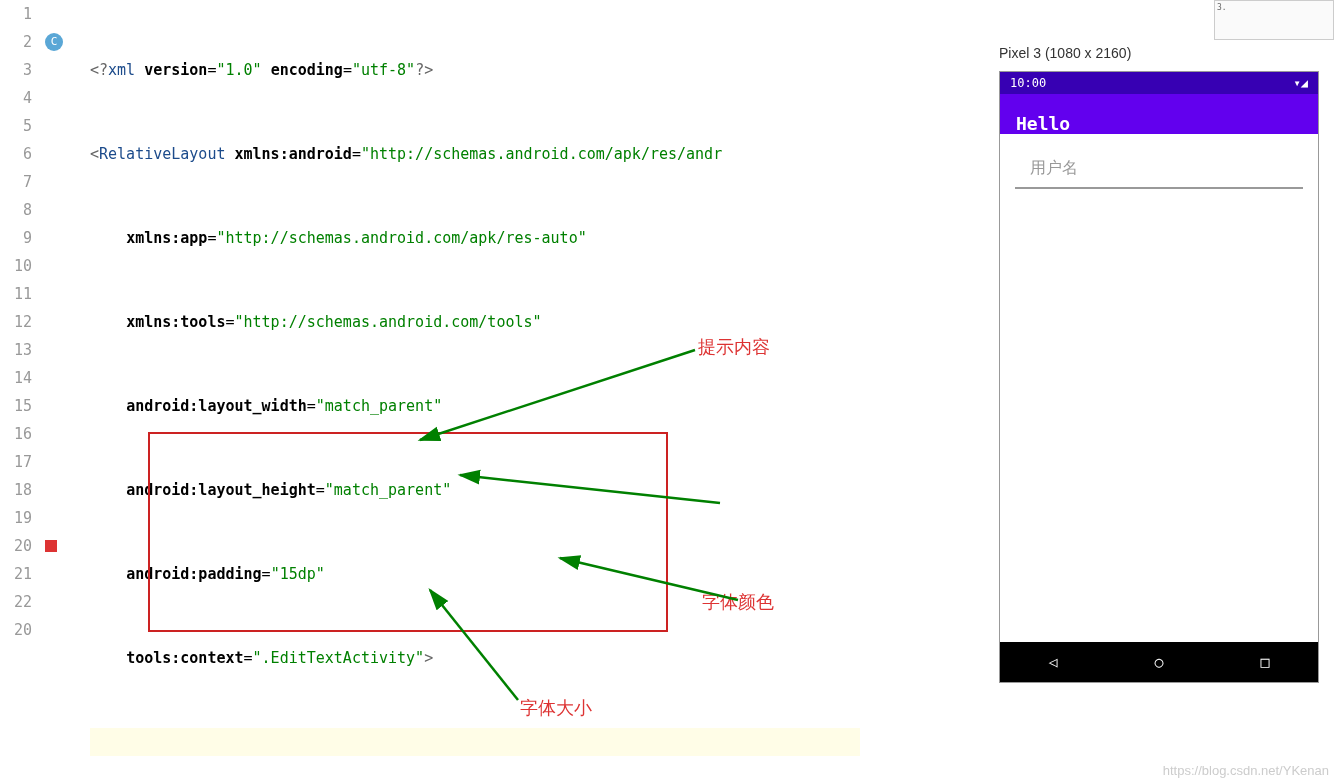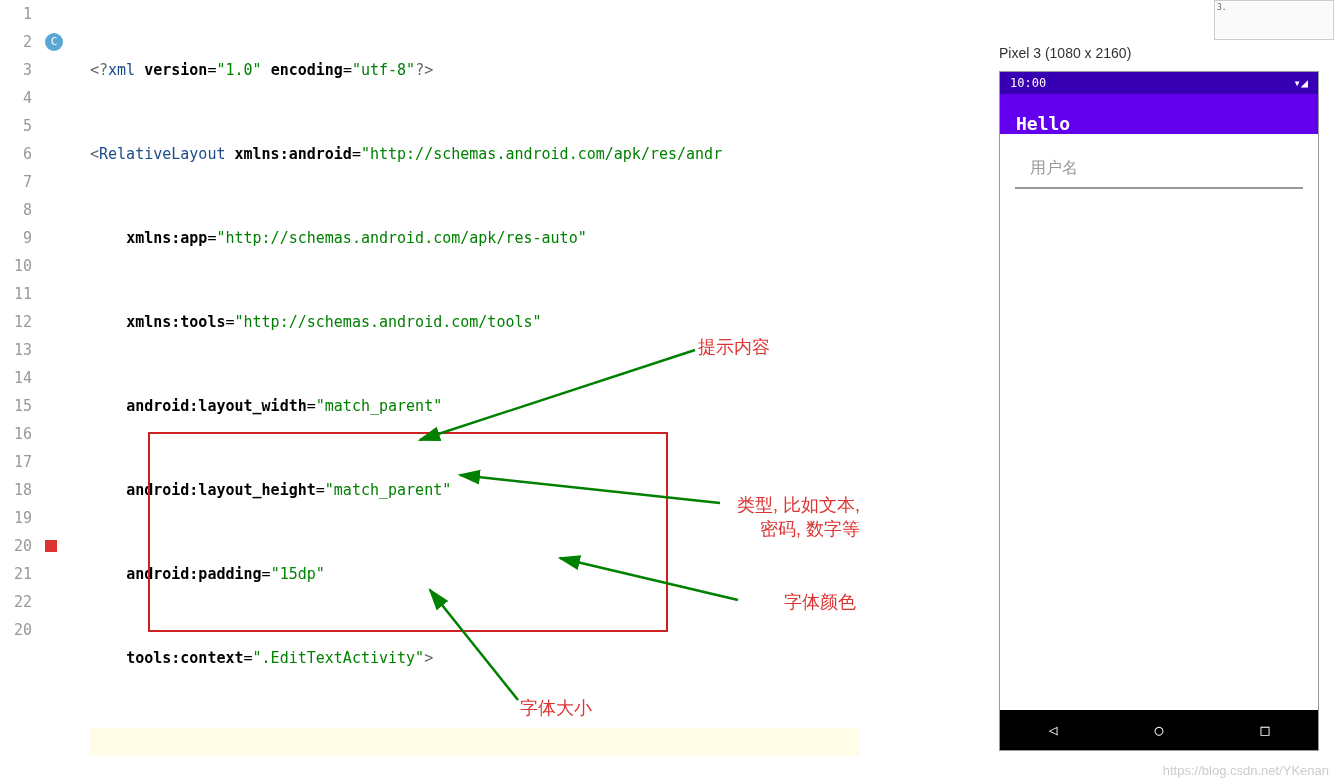--- a/index.html
+++ b/index.html
@@ -13,21 +13,21 @@
 .cl { height: 28px; }
 .p { color: #666; }
 .tag { color: #1c4b8b; }
 .attr { color: #000000; font-weight: bold; }
 .val { color: #008000; }
 .box { position: absolute; border: 2px solid #c22; pointer-events: none; }
 .anno { position: absolute; color: #d33; font-size: 18px; font-family: sans-serif; text-align: right; }
 .arrow { position: absolute; pointer-events: none; }
 .preview { position: absolute; right: 20px; top: 45px; width: 320px; }
 .device-label { font-size: 14px; font-family: sans-serif; margin-bottom: 10px; color: #333; }
-.phone { border: 1px solid #999; background: #fff; position: relative; height: 680px; }
+.phone { border: 1px solid #999; background: #fff; position: relative; height: 612px; }
 .statusbar { background: #3700b3; color: #fff; height: 22px; display: flex; align-items: center; padding: 0 10px; font-size: 12px; }
 .statusbar .icons { margin-left: auto; }
 .appbar { background: #6200ee; color: #fff; height: 40px; display: flex; align-items: flex-end; padding: 0 16px; font-size: 18px; font-weight: bold; }
 .content { padding: 15px; }
 .edit { border: none; border-bottom: 2px solid #999; width: 100%; padding: 10px 15px; font-size: 16px; font-family: sans-serif; outline: none; }
 .edit::placeholder { color: #999; }
 .navbar { position: absolute; bottom: 0; left: 0; right: 0; background: #000; height: 40px; display: flex; align-items: center; justify-content: space-around; color: #fff; }
 .cursor-line { background: #fffde7; }
 .watermark { position: absolute; right: 10px; bottom: 2px; color: #ccc; font-size: 13px; font-family: sans-serif; }
 .thumb { position: absolute; right: 5px; top: 0; width: 120px; height: 40px; border: 1px solid #ccc; background: #fafafa; font-size: 8px; color: #666; padding: 2px; line-height: 10px; }
@@ -86,22 +86,21 @@
     
     
     
     
     
   </div>
 
   <div class="box" style="left:148px;top:432px;width:520px;height:200px"></div>
 
   <span class="anno" style="left:698px;top:335px">提示内容</span>
-  <span class="anno" style="left:724px;top:493px">类型, 比如文本, 密码, 数字等</span>
-  <span class="anno" style="left:784px;top:590px">字体颜色</span>
+  <span class="anno" style="left:702px;top:590px">字体颜色</span>
   <span class="anno" style="left:520px;top:696px">字体大小</span>
 
   <svg class="arrow" style="left:0;top:0;width:860px;height:780px">
     <defs>
         <marker id="ah" markerWidth="10" markerHeight="10" refX="8" refY="3" orient="auto">
           <path d="M0,0 L0,6 L9,3 z" fill="#008000"></path>
         </marker>
       </defs>
     <line x1="695" y1="350" x2="420" y2="440" stroke="#008000" stroke-width="2.5" marker-end="url(#ah)"></line>
     <line x1="720" y1="503" x2="460" y2="475" stroke="#008000" stroke-width="2.5" marker-end="url(#ah)"></line>

